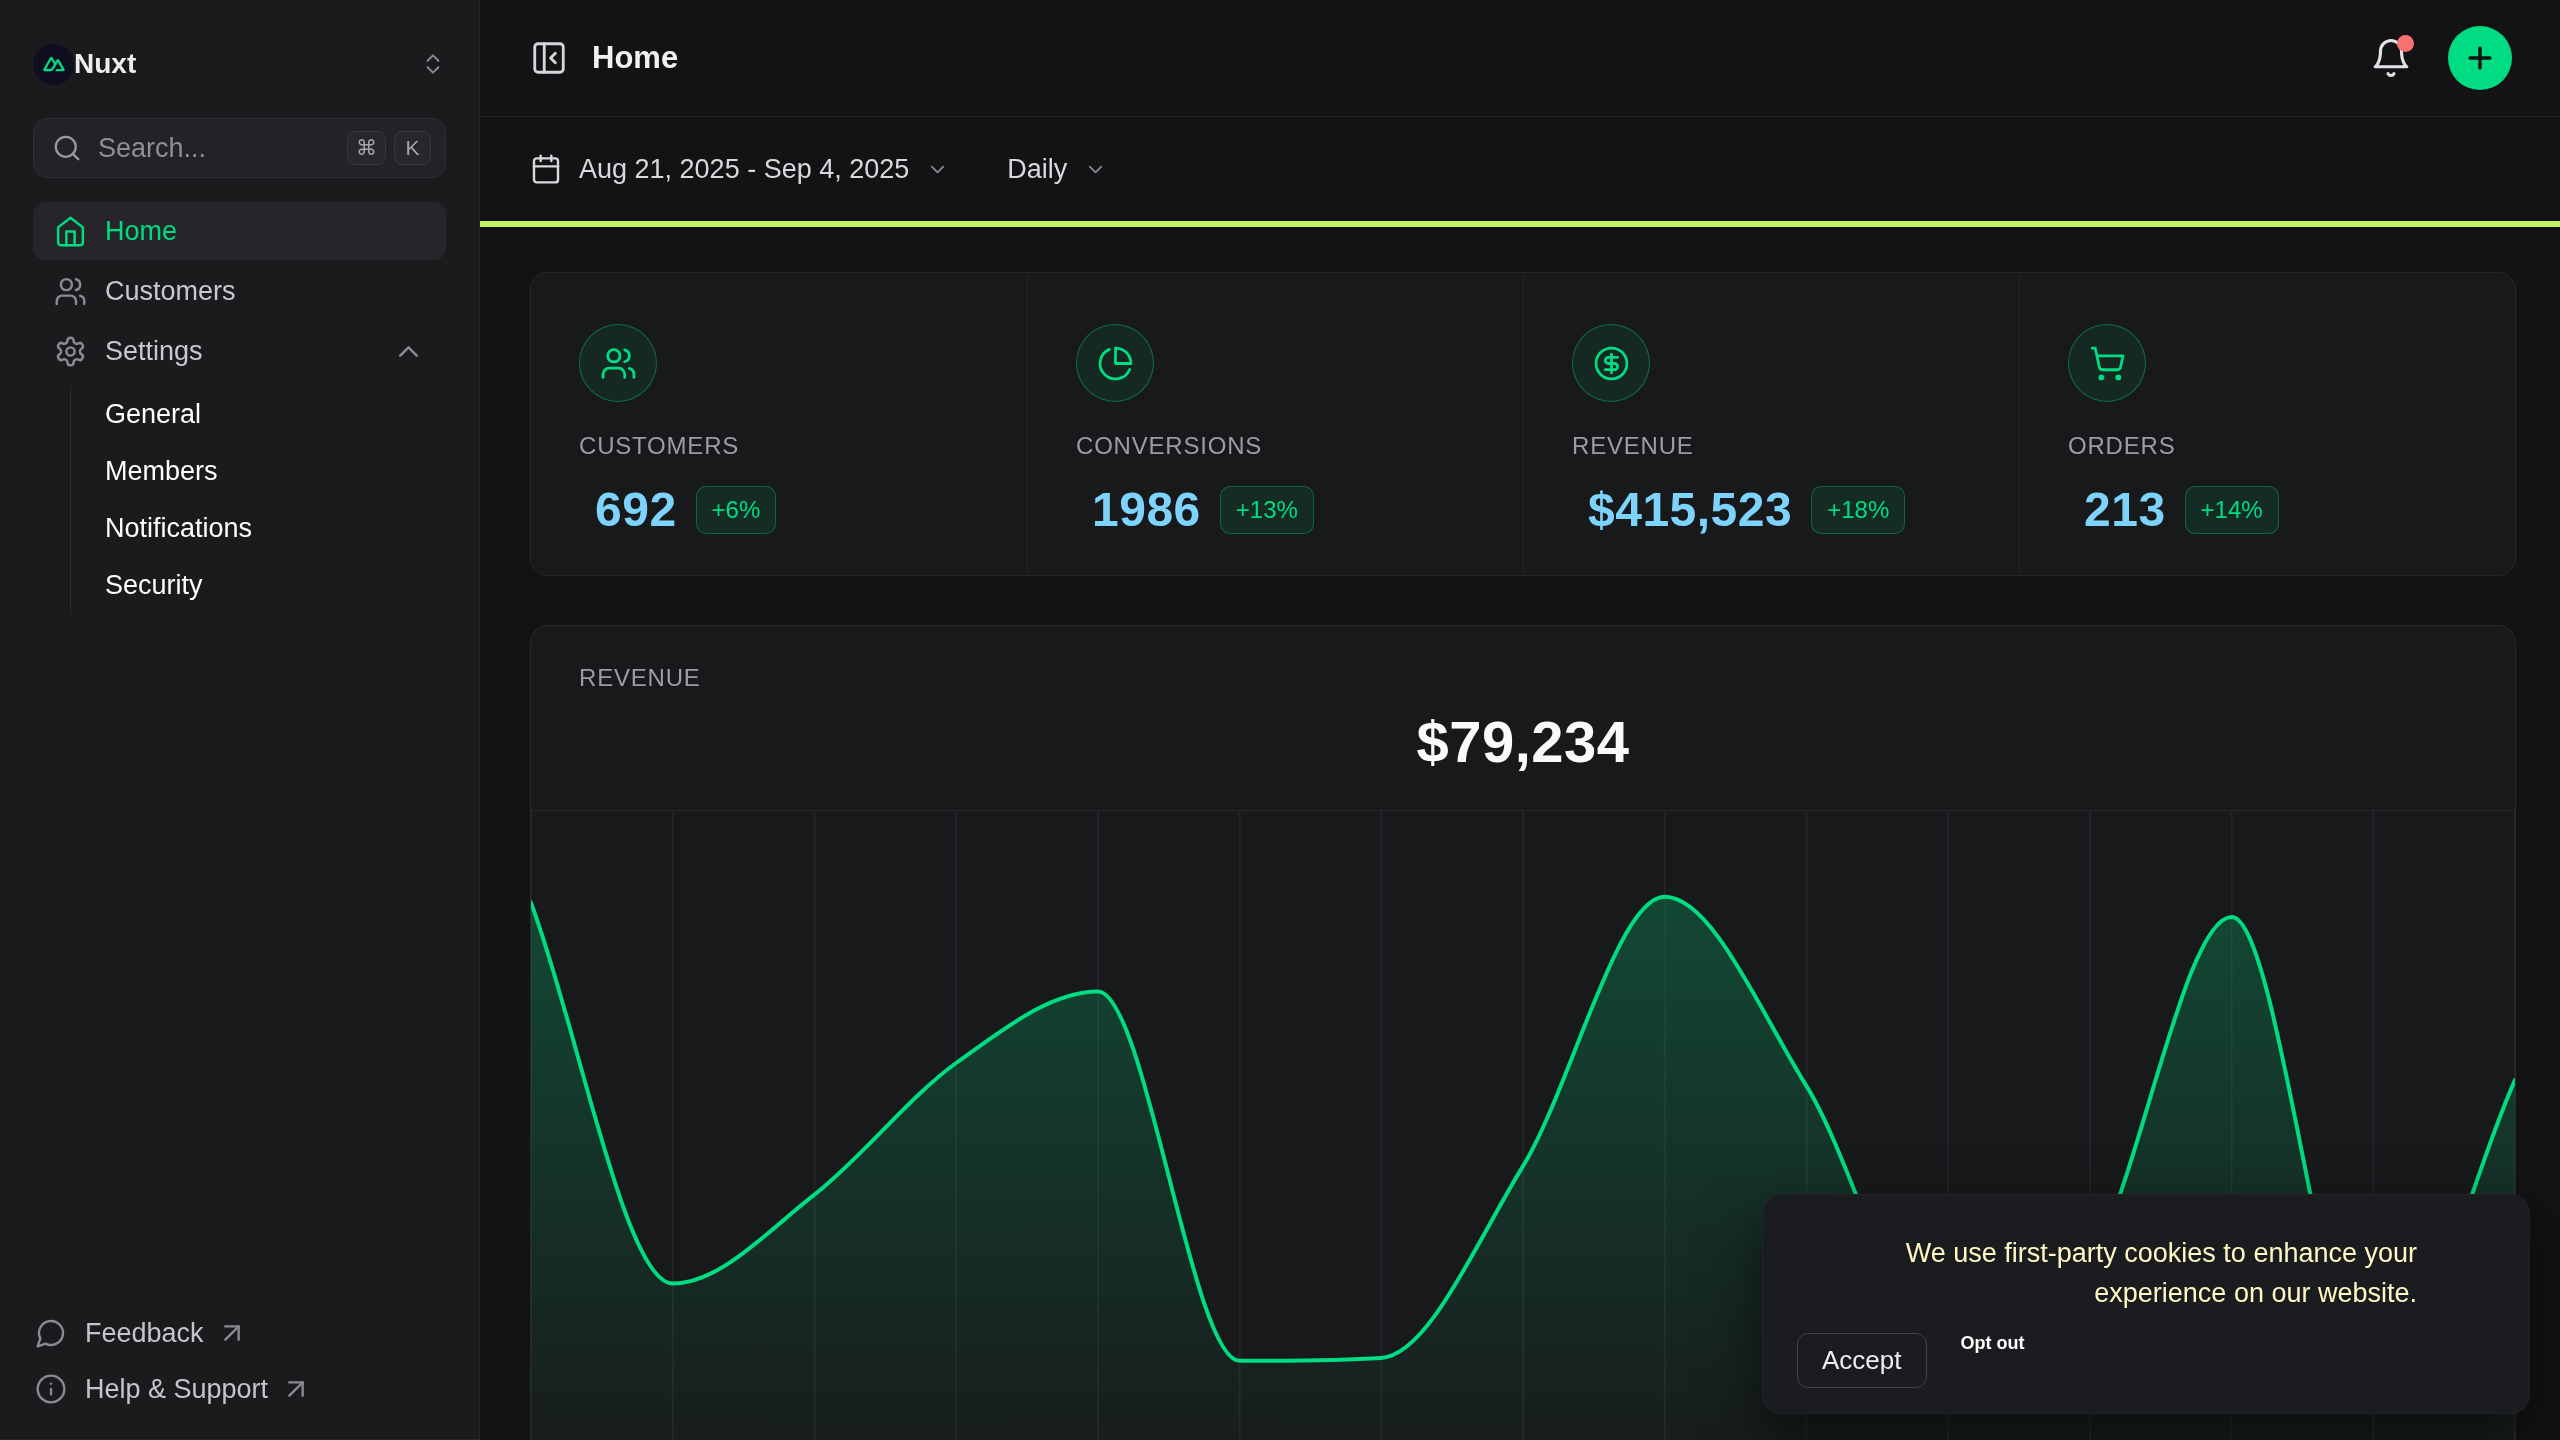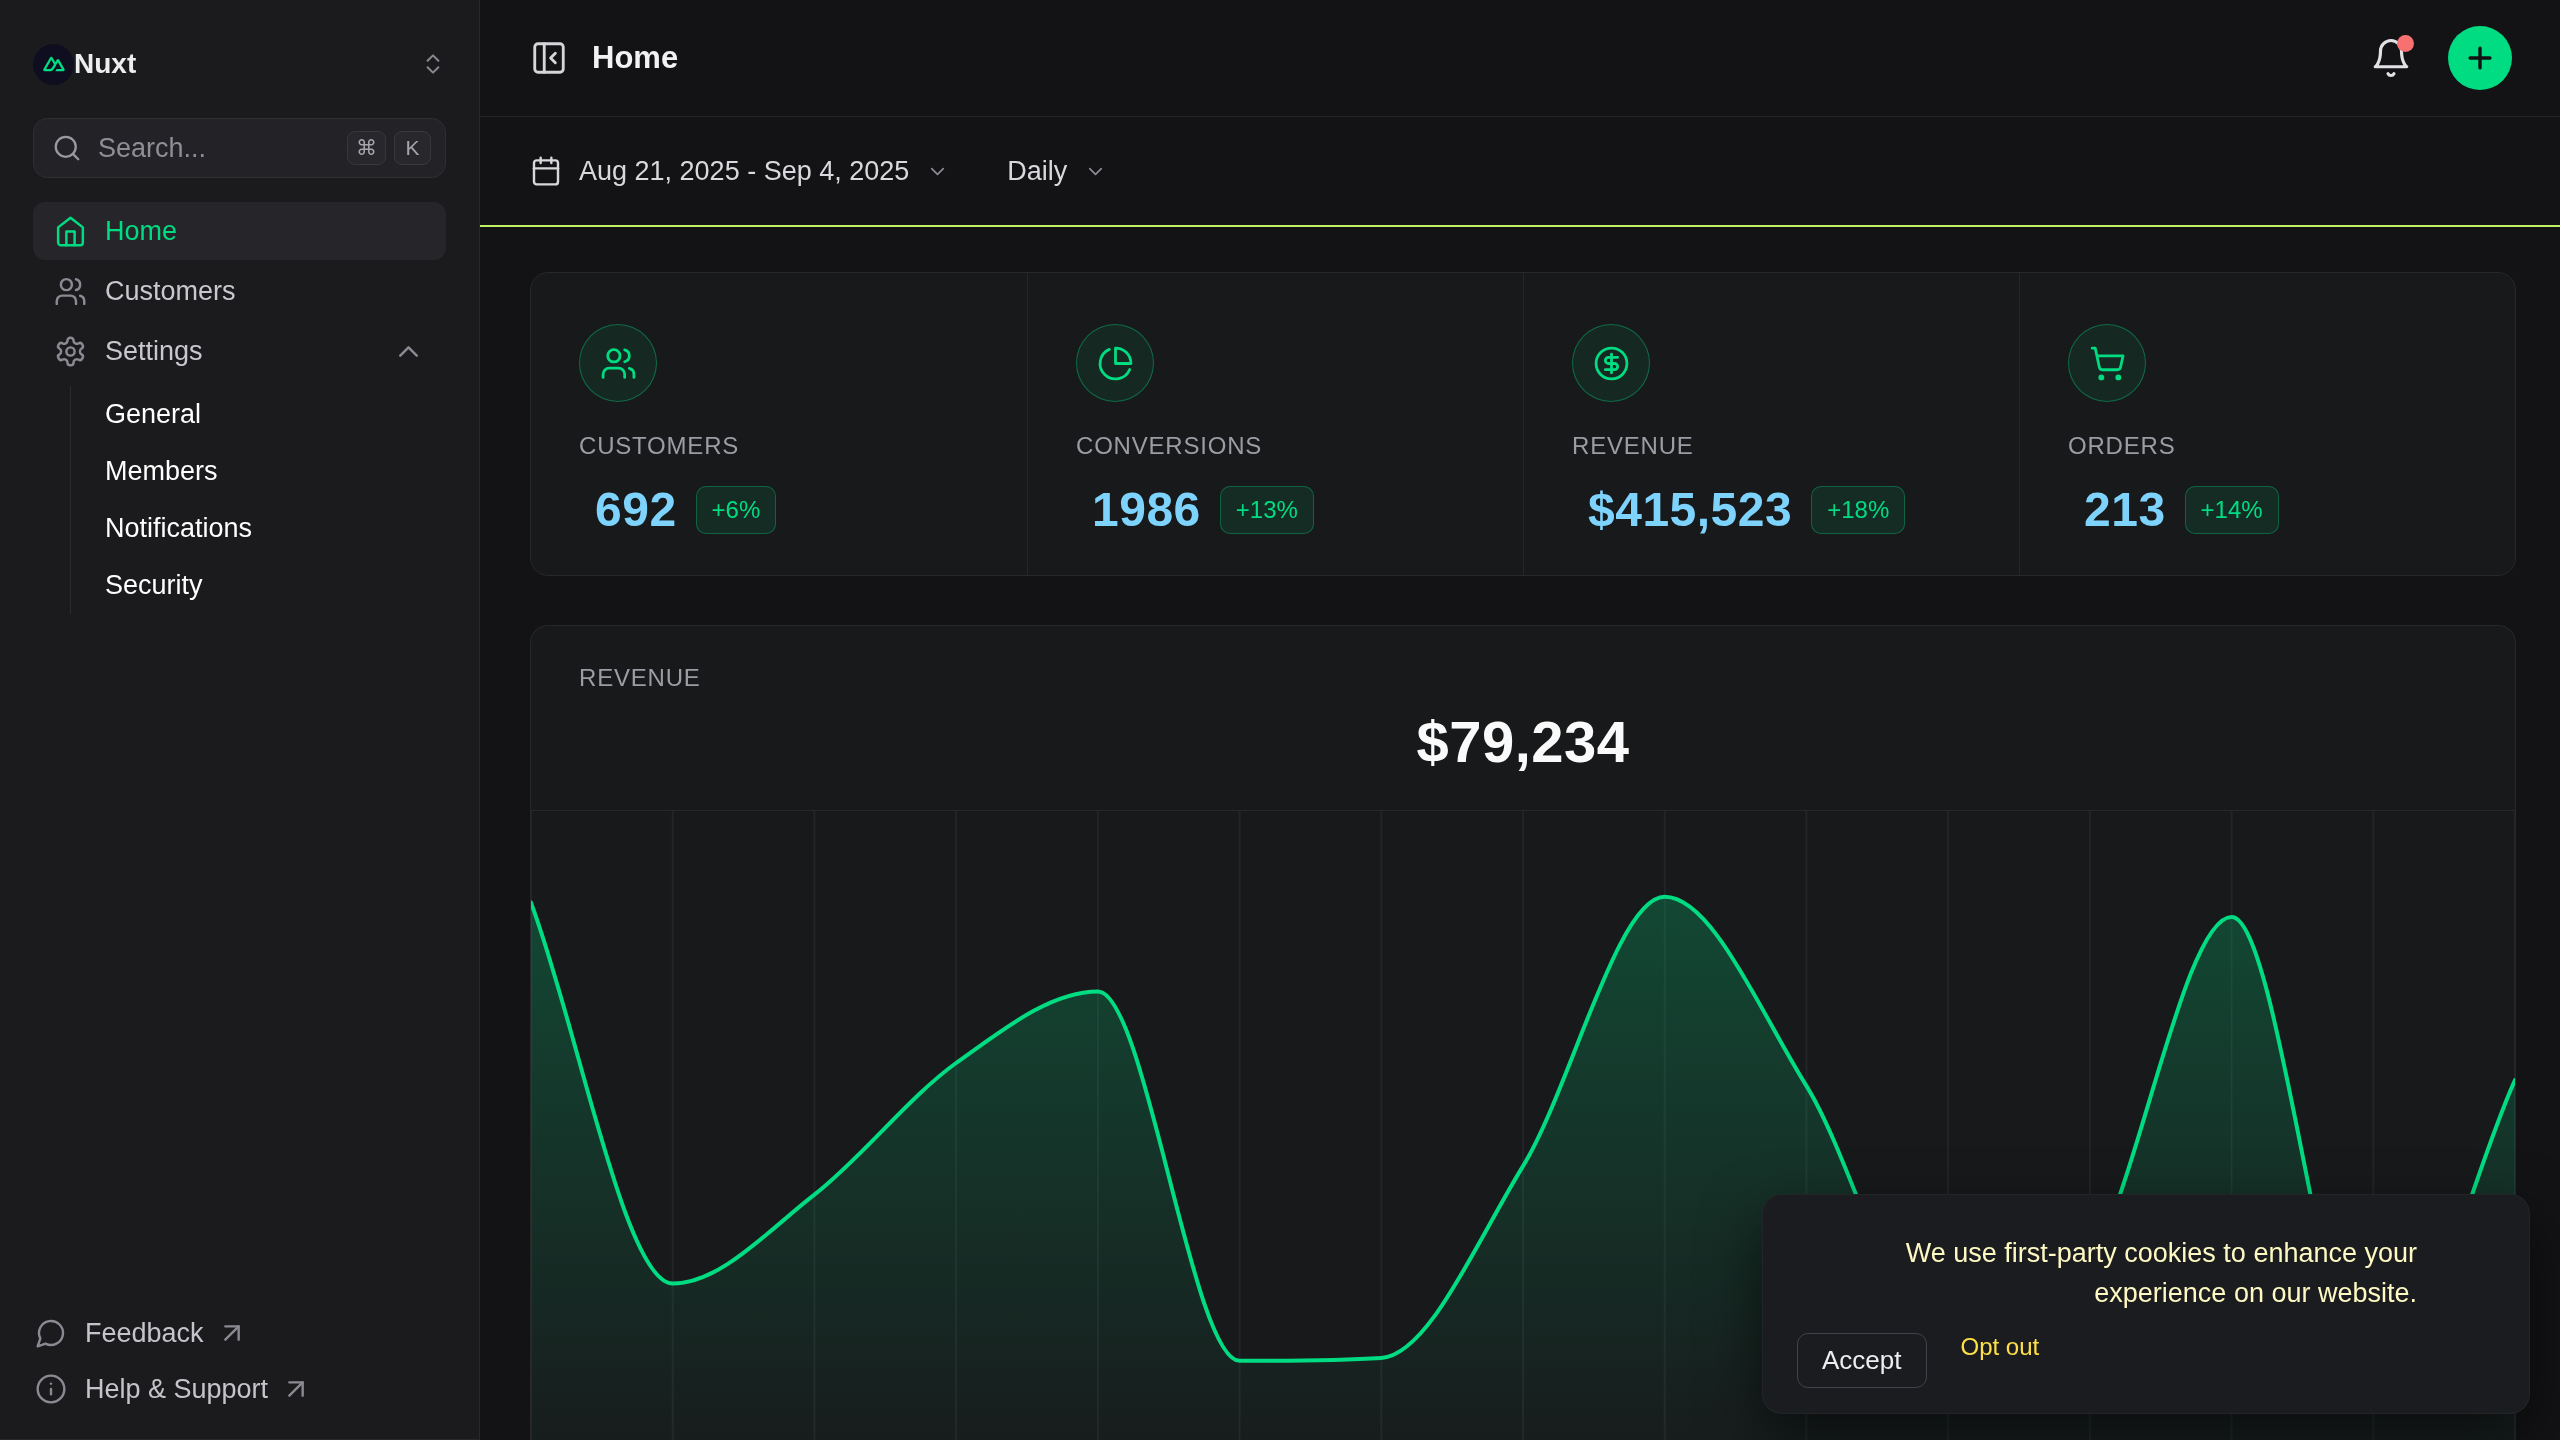--- a/index.html
+++ b/index.html
@@ -79,21 +79,21 @@
   }
   .collapse-btn { width:38px; height:38px; color:#d6d6da; background:none; border:none; cursor:pointer; padding:0; }
   .collapse-btn svg { width:38px; height:38px; fill:none; stroke:currentColor; stroke-width:1.8; stroke-linecap:round; stroke-linejoin:round; }
   .page-title { font-size:31px; font-weight:700; color:#f2f2f4; }
   .topbar-right { margin-left:auto; display:flex; align-items:center; gap:36px; }
   .bell-wrap { position:relative; width:42px; height:42px; color:#e2e2e6; cursor:pointer; }
   .bell-dot { position:absolute; right:-2px; top:-2px; width:17px; height:17px; border-radius:50%; background:#f87171; }
   .plus-btn { width:64px; height:64px; border-radius:50%; background:#00dc82; border:none; display:grid; place-items:center; cursor:pointer; }
   .plus-btn svg { width:34px; height:34px; fill:none; stroke:#101214; stroke-width:2.4; stroke-linecap:round; }
 
-  .toolbar { height:110px; border-bottom:2px solid #bef264; display:flex; align-items:center; padding:0 50px; gap:58px; }
+  .toolbar { height:110px; border-bottom:6px solid #bef264; display:flex; align-items:center; padding:0 50px; gap:58px; }
   .tool-btn { display:flex; align-items:center; gap:17px; color:#d9d9dd; font-size:27px; cursor:pointer; background:none; border:none; font-family:inherit; }
   .tool-btn .ic { width:32px; height:32px; color:#d9d9dd; }
   .tool-btn .chev { width:23px; height:23px; color:#8a8a92; }
 
   .content { padding:45px 0 0 50px; }
   .stats-card {
     width:1986px; height:304px; border:1px solid #28282c; border-radius:18px;
     background:#18191b; display:grid; grid-template-columns:repeat(4,1fr); overflow:hidden;
   }
   .stat-cell { padding:51px 0 0 48px; border-left:1px solid #26262a; }
@@ -130,21 +130,21 @@
     box-shadow:0 24px 60px rgba(0,0,0,0.55);
     padding:38px 34px 0; z-index:10;
   }
   .cookie-msg { font-size:27px; line-height:40px; color:#fef9c3; max-width:620px;text-align:right; }
   .cookie-actions { margin-top:20px; display:flex; align-items:flex-start; gap:34px; }
   .accept-btn {
     padding:11px 24px; border-radius:11px; border:1.5px solid #41424a;
     background:transparent; color:#ededf0; font-size:26px; font-weight:500;
     font-family:inherit; cursor:pointer;
   }
-  .optout-btn { background:none; border:none; color:#fde047; font-size:24px; font-weight:400; font-family:inherit; cursor:pointer; }
+  .optout-btn { background:none; border:none; color:#ffffff; font-size:18px; font-weight:700; font-family:inherit; cursor:pointer; }
 </style>
 </head>
 <body>
 
 <aside class="sidebar">
   <div class="side-header">
     <div class="team-row">
       <span class="logo-circle">
         <svg viewBox="0 0 512 512">
             <path fill="#00dc82" d="M281.44 397.667H438.32c5.006 0 9.798-1.759 14.133-4.24 4.336-2.481 7.938-6.05 10.44-10.345 2.502-4.295 3.818-9.166 3.816-14.125-.002-4.959-1.321-9.829-3.827-14.122L357.903 174.378c-2.502-4.294-6.103-7.862-10.438-10.343-4.335-2.48-9.251-3.786-14.257-3.786-5.006 0-9.923 1.306-14.258 3.786-4.334 2.481-7.936 6.049-10.438 10.343l-27.072 46.556-54.2-93.259c-2.504-4.294-6.107-7.861-10.443-10.341-4.336-2.481-9.253-3.786-14.26-3.786-5.007 0-9.925 1.305-14.261 3.786-4.336 2.48-7.939 6.047-10.443 10.341L47.074 354.835c-2.506 4.293-3.825 9.163-3.827 14.122-.002 4.959 1.314 9.83 3.816 14.125a31.14 31.14 0 0 0 10.44 10.345c4.335 2.481 9.251 4.24 14.257 4.24h98.467c39.016 0 67.784-17.137 87.579-50.569l48.065-83.223 25.746-44.462 77.276 132.804H305.871l-24.431 45.45ZM168.622 352.171l-68.716-.016 103.006-178.938 51.385 89.33-34.407 59.608c-13.145 21.692-28.081 30.016-51.268 30.016Z"></path>

